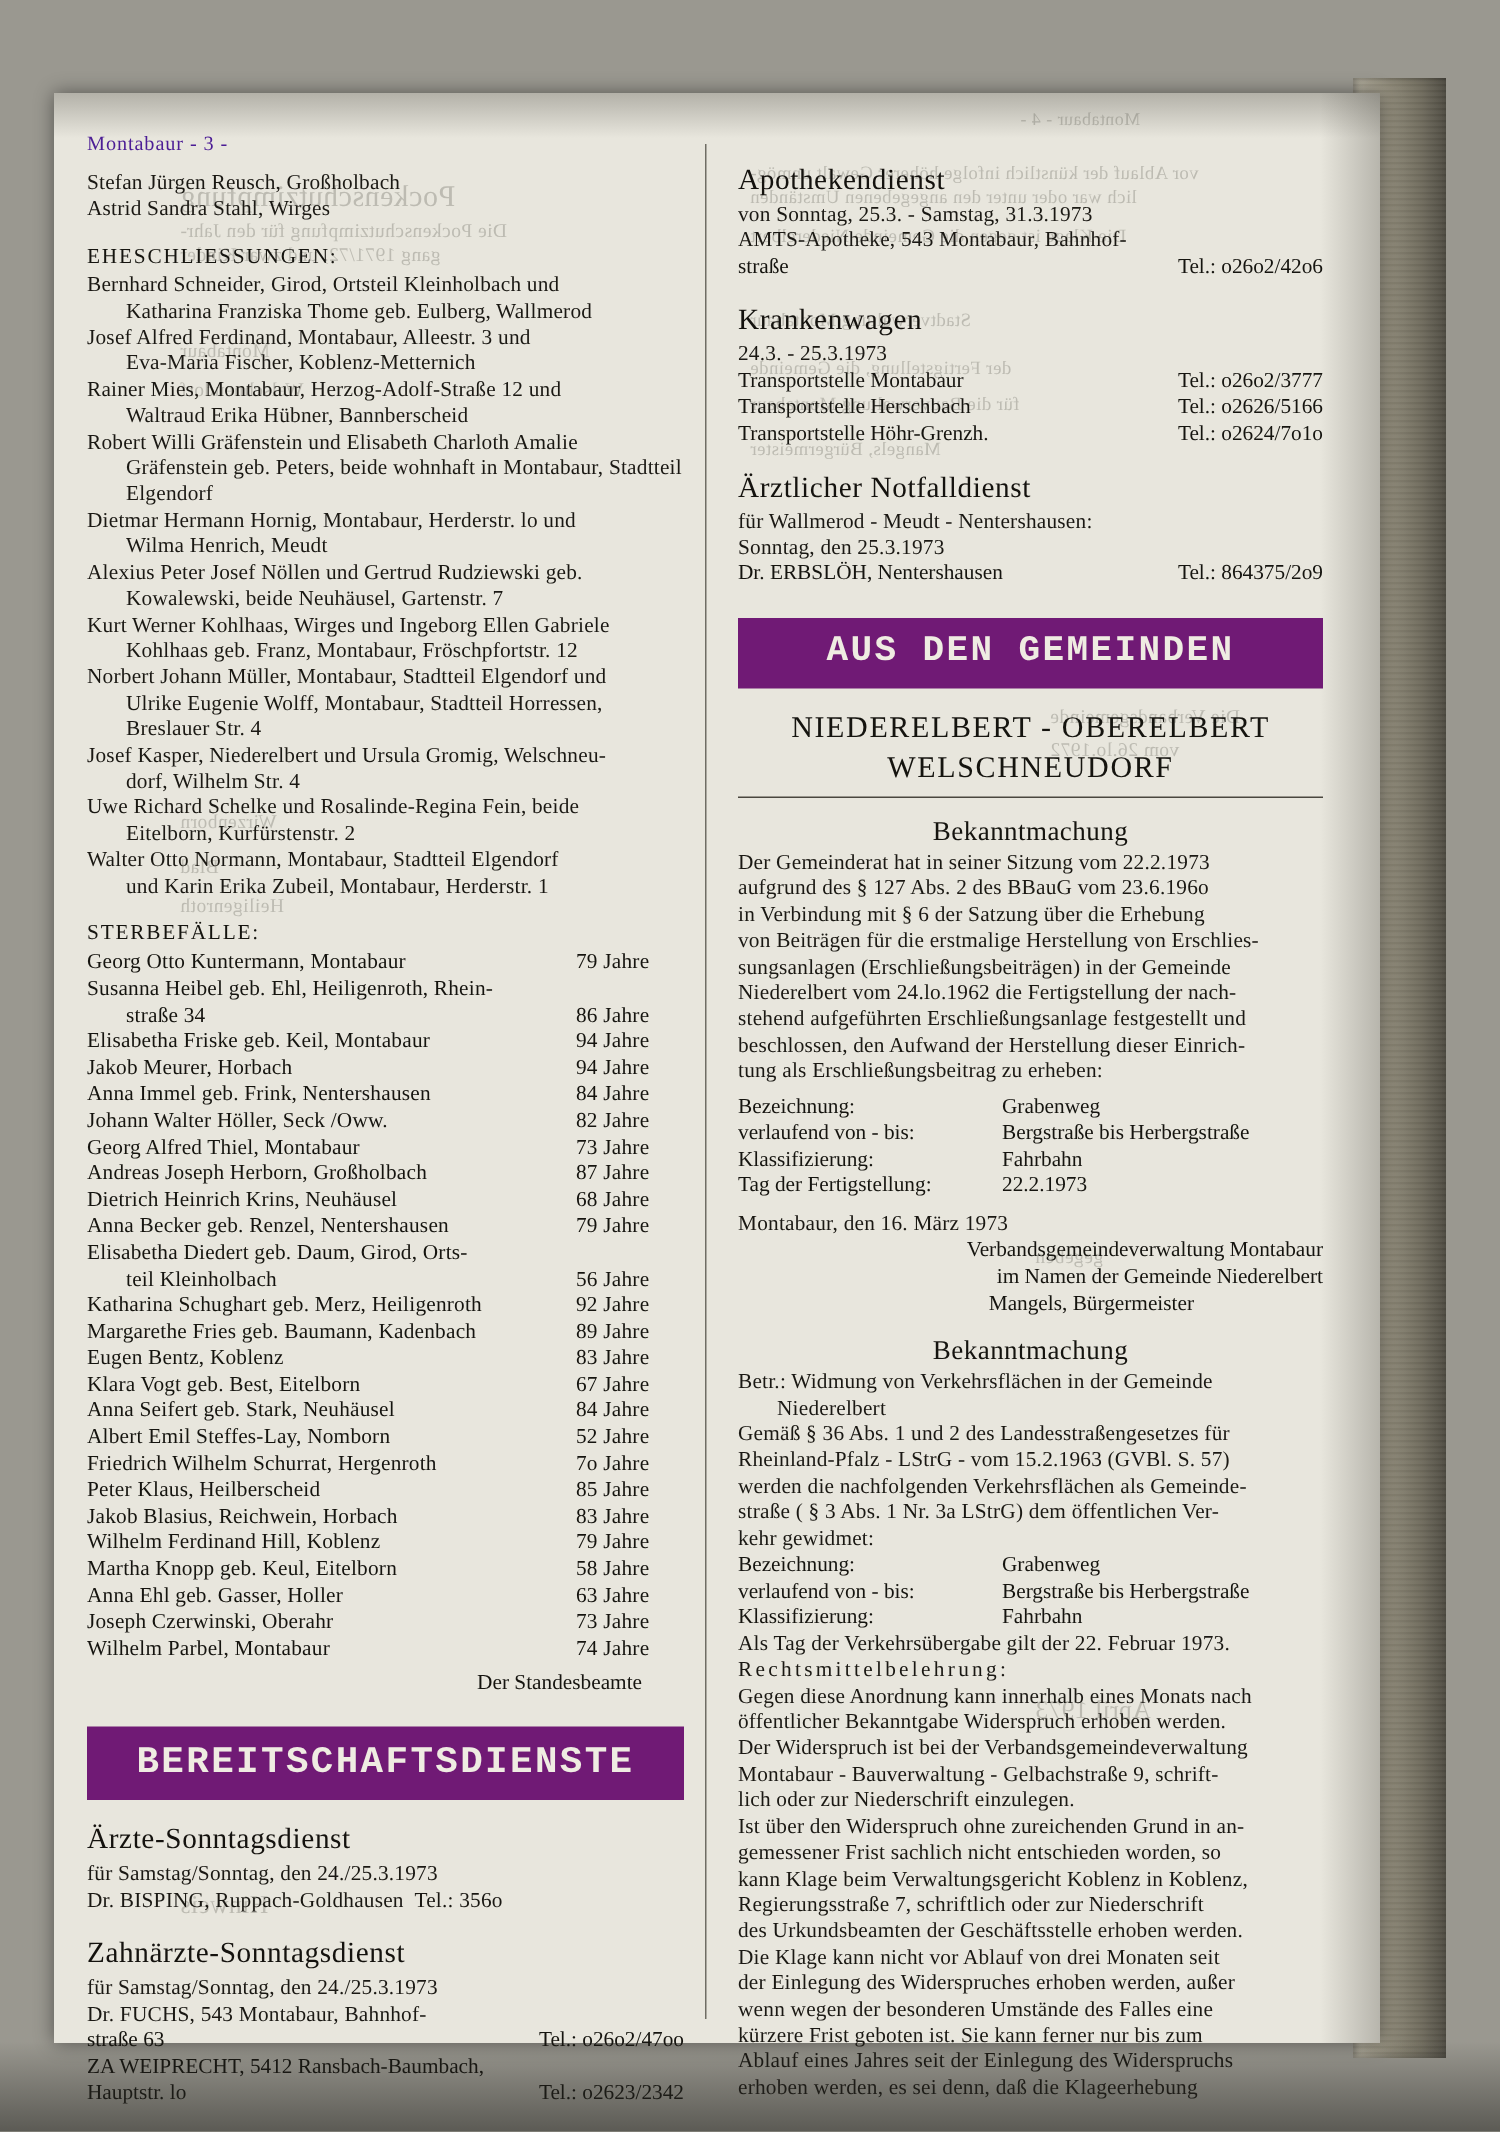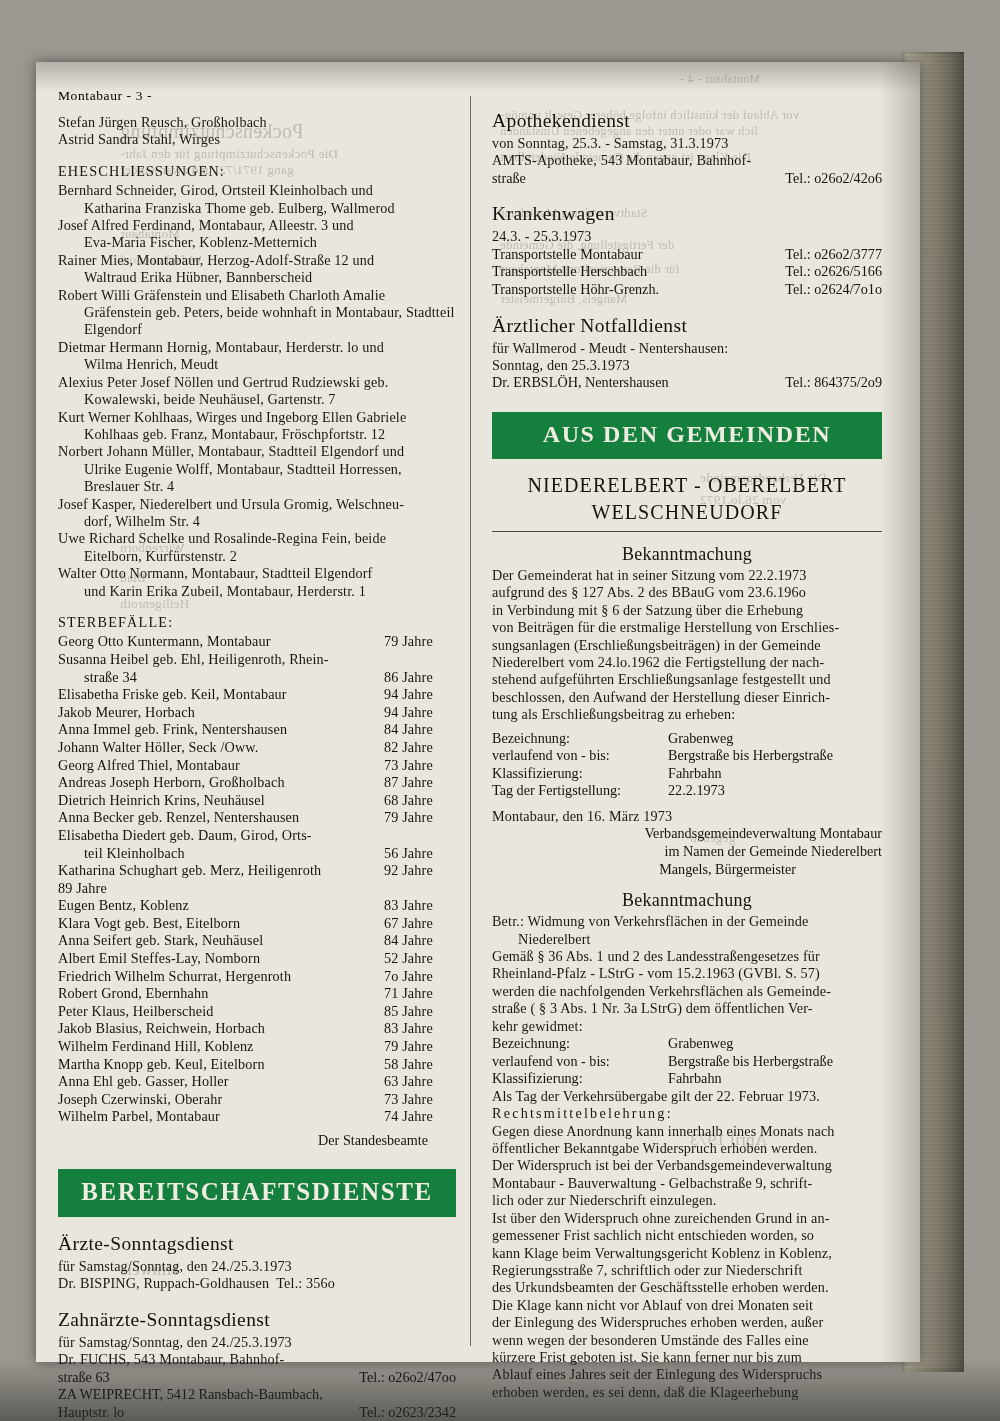--- a/index.html
+++ b/index.html
@@ -80,21 +80,21 @@
     top: 96px;
     width: 1px;
     height: 1250px;
     background: #6f6d64;
   }
 
   .running-head {
     font-size: 13.5px;
     letter-spacing: 0.6px;
     margin-bottom: 10px;
-    color: #000000;
+    color: #4c1d95;
   }
 
   .line {
     font-size: 14.2px;
     line-height: 17.4px;
     letter-spacing: 0.15px;
     white-space: pre-wrap;
     color: #1a1813;
   }
   .indent { padding-left: 26px; }
@@ -117,24 +117,24 @@
   }
   .death-row .name { flex: 1 1 auto; padding-right: 8px; }
   .death-row .age  { flex: 0 0 auto; width: 72px; text-align: left; }
   .death-row.cont .name { padding-left: 26px; }
 
   .right-align { text-align: right; padding-right: 28px; margin-top: 6px; font-size: 14.2px; }
 
   
   .banner {
     margin-top: 20px;
-    background: #15803d;
+    background: #701a75;
     color: #efece2;
     text-align: center;
-    font-family: Liberation Serif, serif;
+    font-family: Liberation Mono, monospace;
     font-weight: bold;
     font-size: 25px;
     letter-spacing: 1.6px;
     padding: 9px 0 11px 0;
   }
   .banner.wide { font-size: 24px; }
 
   h2.sub {
     font-family: "Liberation Serif", serif;
     font-weight: normal;
@@ -329,20 +329,21 @@
         </div>
       <div class="death-row cont">
           <span class="name">teil Kleinholbach</span>
           <span class="age">56 Jahre</span>
         </div>
       <div class="death-row">
           <span class="name">Katharina Schughart geb. Merz, Heiligenroth</span>
           <span class="age">92 Jahre</span>
         </div>
       <div class="death-row">
+          <span class="name">Margarethe Fries geb. Baumann, Kadenbach</span>
           <span class="age">89 Jahre</span>
         </div>
       <div class="death-row">
           <span class="name">Eugen Bentz, Koblenz</span>
           <span class="age">83 Jahre</span>
         </div>
       <div class="death-row">
           <span class="name">Klara Vogt geb. Best, Eitelborn</span>
           <span class="age">67 Jahre</span>
         </div>
@@ -350,24 +351,20 @@
           <span class="name">Anna Seifert geb. Stark, Neuhäusel</span>
           <span class="age">84 Jahre</span>
         </div>
       <div class="death-row">
           <span class="name">Albert Emil Steffes-Lay, Nomborn</span>
           <span class="age">52 Jahre</span>
         </div>
       <div class="death-row">
           <span class="name">Friedrich Wilhelm Schurrat, Hergenroth</span>
           <span class="age">7o Jahre</span>
-        </div>
-      <div class="death-row">
-          <span class="name">Robert Grond, Ebernhahn</span>
-          <span class="age">71 Jahre</span>
         </div>
       <div class="death-row">
           <span class="name">Peter Klaus, Heilberscheid</span>
           <span class="age">85 Jahre</span>
         </div>
       <div class="death-row">
           <span class="name">Jakob Blasius, Reichwein, Horbach</span>
           <span class="age">83 Jahre</span>
         </div>
       <div class="death-row">

